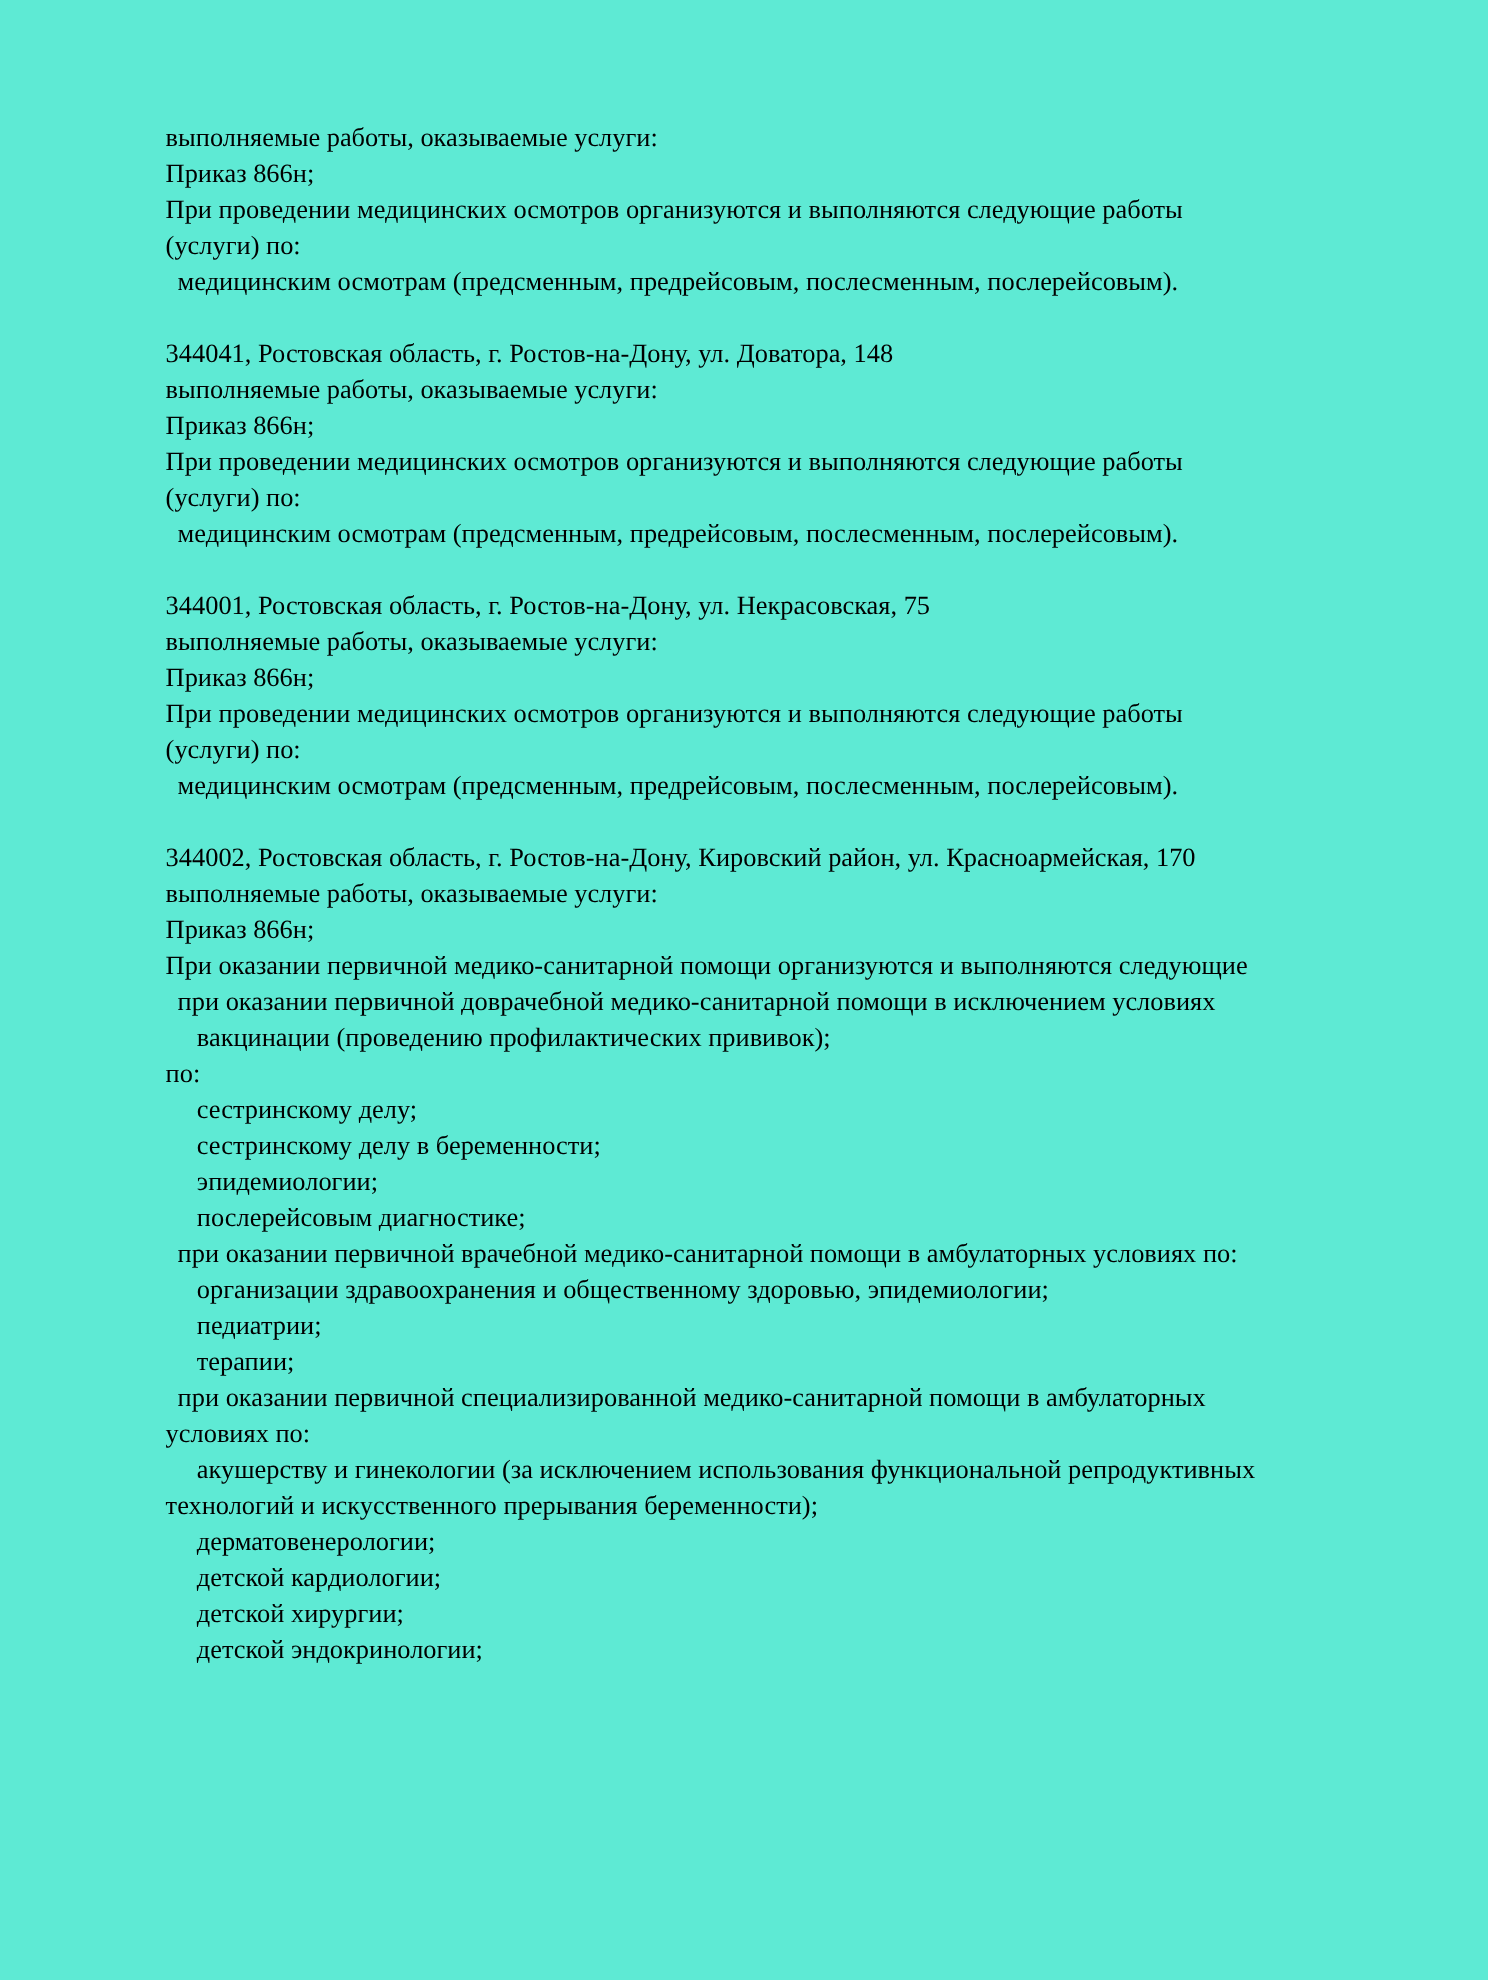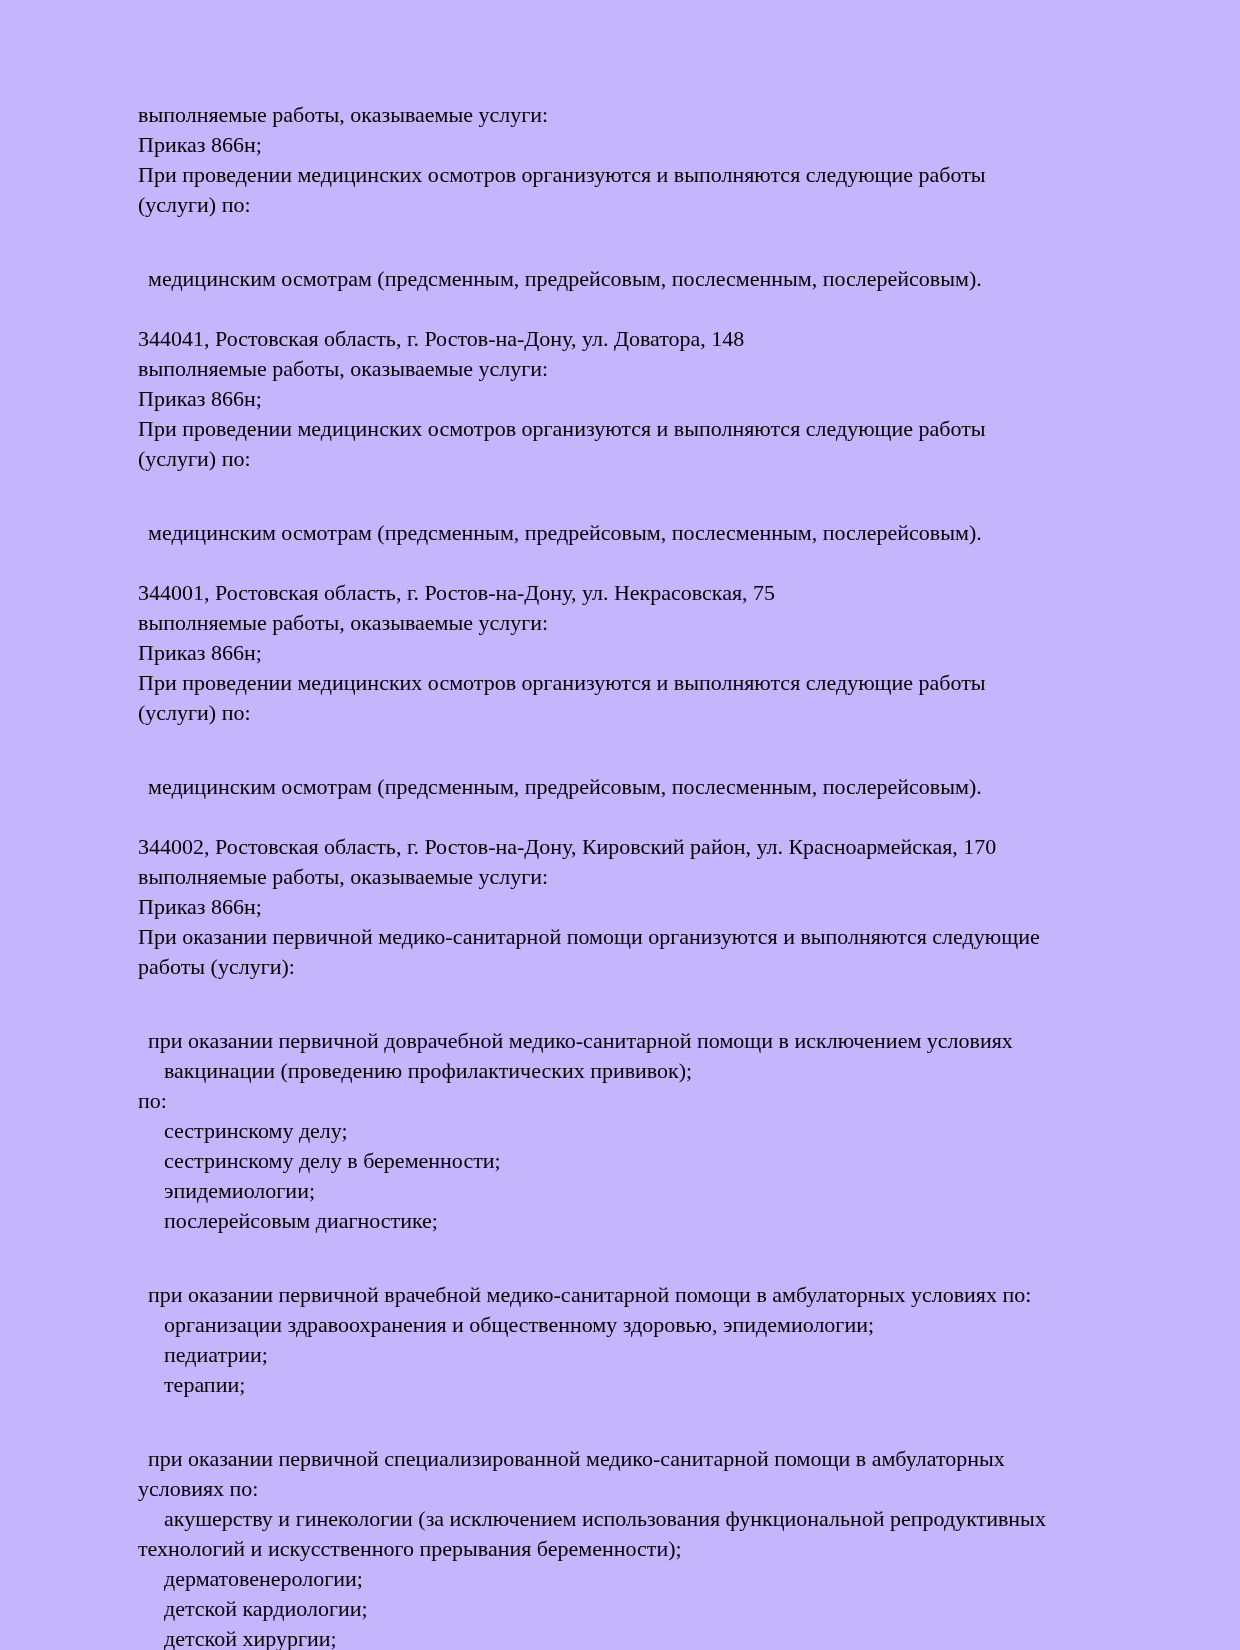--- a/index.html
+++ b/index.html
@@ -24,27 +24,27 @@
     line-height: 30px;
     color: #000000;
   }
   .section + .section {
     margin-top: 30px;
   }
   .line {
     white-space: pre;
   }
   .indent-0 { padding-left: 0; }
-  .indent-1 { padding-left: 10px; margin-top: 44px; }
+  .indent-1 { padding-left: 10px; }
   .indent-2 { padding-left: 26px; }
 </style>
 </head>
 <body>
 
-<div class="page" style="background: #c4b5fd;">
+<div class="page" style="background: #5eead4;">
   <div class="textblock" id="textblock" style="color: rgb(0, 0, 0);">
       <div class="section">
         <div class="line indent-0">выполняемые работы, оказываемые услуги:</div>
         <div class="line indent-0">Приказ 866н;</div>
         <div class="line indent-0">При проведении медицинских осмотров организуются и выполняются следующие работы</div>
         <div class="line indent-0">(услуги) по:</div>
         <div class="line indent-1">медицинским осмотрам (предсменным, предрейсовым, послесменным, послерейсовым).</div>
       </div>
       <div class="section">
         <div class="line indent-0">344041, Ростовская область, г. Ростов-на-Дону, ул. Доватора, 148</div>
@@ -60,21 +60,20 @@
         <div class="line indent-0">Приказ 866н;</div>
         <div class="line indent-0">При проведении медицинских осмотров организуются и выполняются следующие работы</div>
         <div class="line indent-0">(услуги) по:</div>
         <div class="line indent-1">медицинским осмотрам (предсменным, предрейсовым, послесменным, послерейсовым).</div>
       </div>
       <div class="section">
         <div class="line indent-0">344002, Ростовская область, г. Ростов-на-Дону, Кировский район, ул. Красноармейская, 170</div>
         <div class="line indent-0">выполняемые работы, оказываемые услуги:</div>
         <div class="line indent-0">Приказ 866н;</div>
         <div class="line indent-0">При оказании первичной медико-санитарной помощи организуются и выполняются следующие</div>
-        <div class="line indent-0">работы (услуги):</div>
         <div class="line indent-1">при оказании первичной доврачебной медико-санитарной помощи в исключением условиях</div>
         <div class="line indent-2">вакцинации (проведению профилактических прививок);</div>
         <div class="line indent-0">по:</div>
         <div class="line indent-2">сестринскому делу;</div>
         <div class="line indent-2">сестринскому делу в беременности;</div>
         <div class="line indent-2">эпидемиологии;</div>
         <div class="line indent-2">послерейсовым диагностике;</div>
         <div class="line indent-1">при оказании первичной врачебной медико-санитарной помощи в амбулаторных условиях по:</div>
         <div class="line indent-2">организации здравоохранения и общественному здоровью, эпидемиологии;</div>
         <div class="line indent-2">педиатрии;</div>

